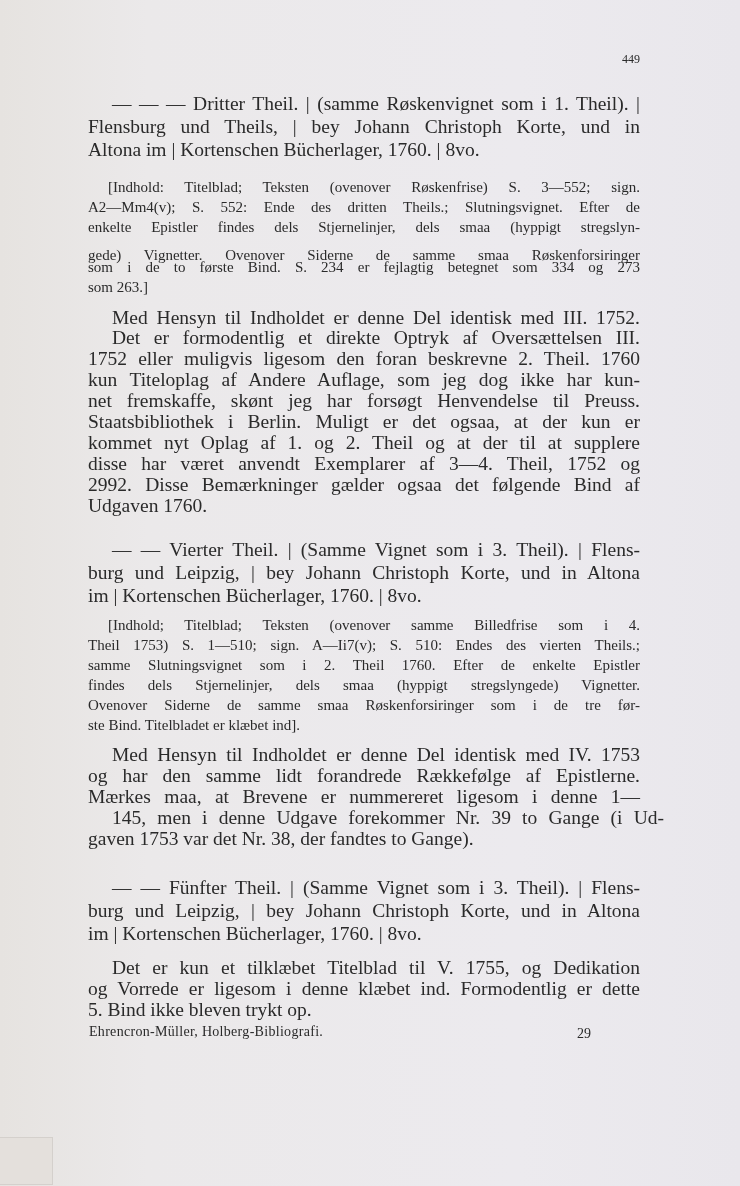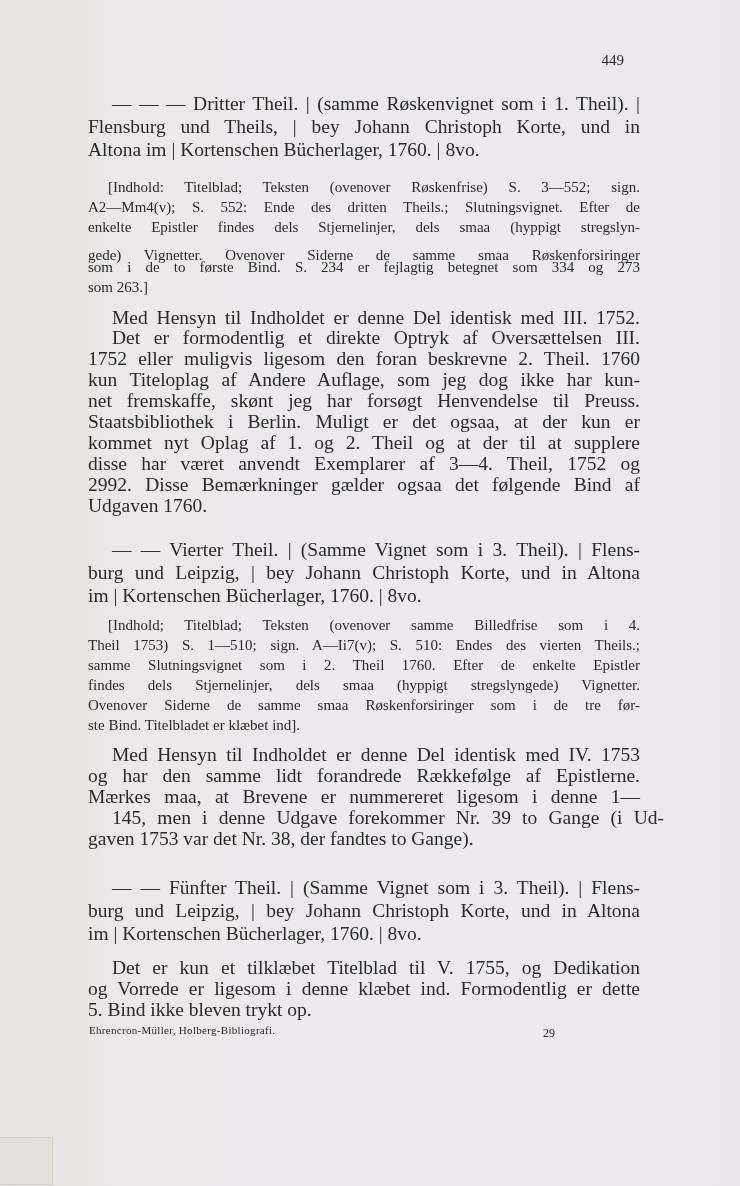--- a/index.html
+++ b/index.html
@@ -34,23 +34,23 @@
   .running-head .title {
     position: absolute;
     left: 0; right: 0;
     text-align: center;
     letter-spacing: 0.5px;
     font-size: 13px;
     top: 2px;
   }
   .running-head .pagenum {
     position: absolute;
-    right: 16px;
+    right: 0;
     top: 0;
-    font-size: 15px;
+    font-size: 12px;
   }
   .text {
     position: absolute;
     left: 88px;
     width: 552px;
     font-family: "Liberation Serif", serif;
     text-align: justify;
   }
   .last { text-align-last: left; }
   .big { font-size: 19.5px; line-height: 23.5px; }
@@ -62,29 +62,29 @@
     white-space: nowrap;
     text-align: justify;
     text-align-last: justify;
   }
   .row.last { text-align-last: left; }
   .footer-left {
     position: absolute;
     left: 89px;
     top: 1024px;
     font-family: "Liberation Serif", serif;
-    font-size: 11px;
+    font-size: 14px;
     letter-spacing: 0.3px;
   }
   .footer-right {
     position: absolute;
-    left: 543px;
+    left: 577px;
     top: 1026px;
     font-family: "Liberation Serif", serif;
-    font-size: 12px;
+    font-size: 14px;
   }
   .tab-artifact {
     position: absolute;
     left: 0;
     top: 1137px;
     width: 52px;
     height: 46px;
     border: 1px solid #d4d0cc;
     border-left: none;
     background: #e4e0dc;

